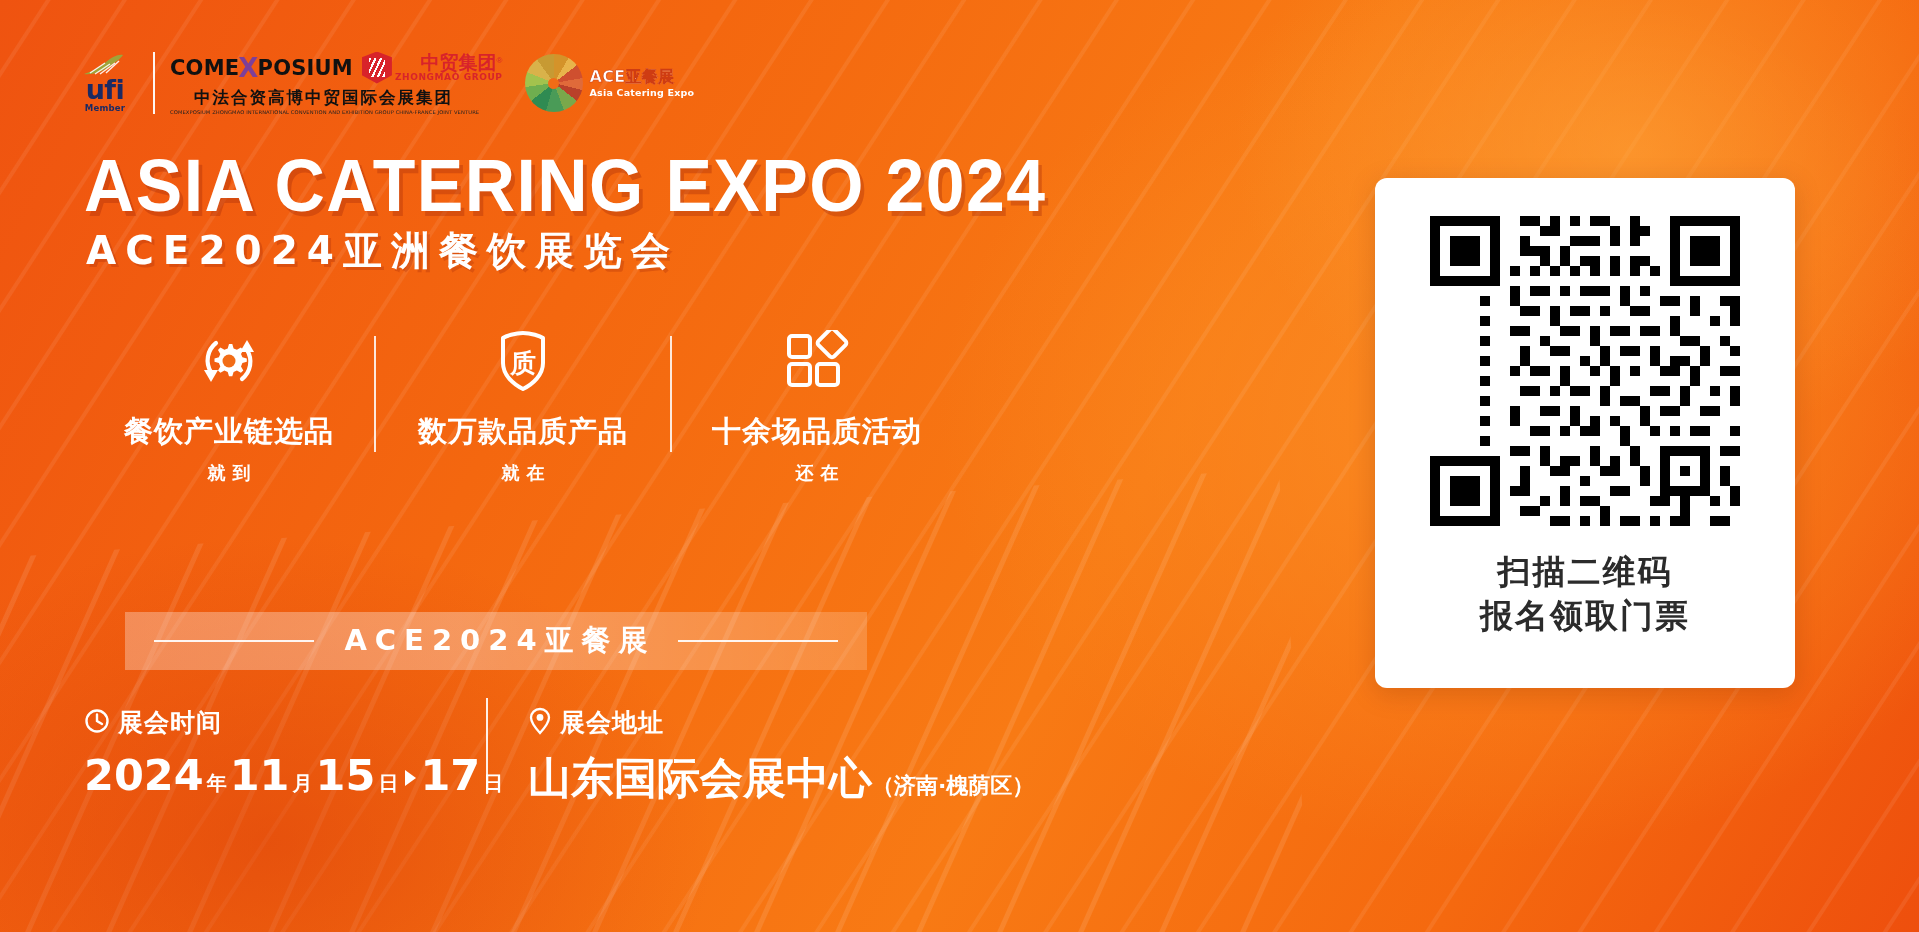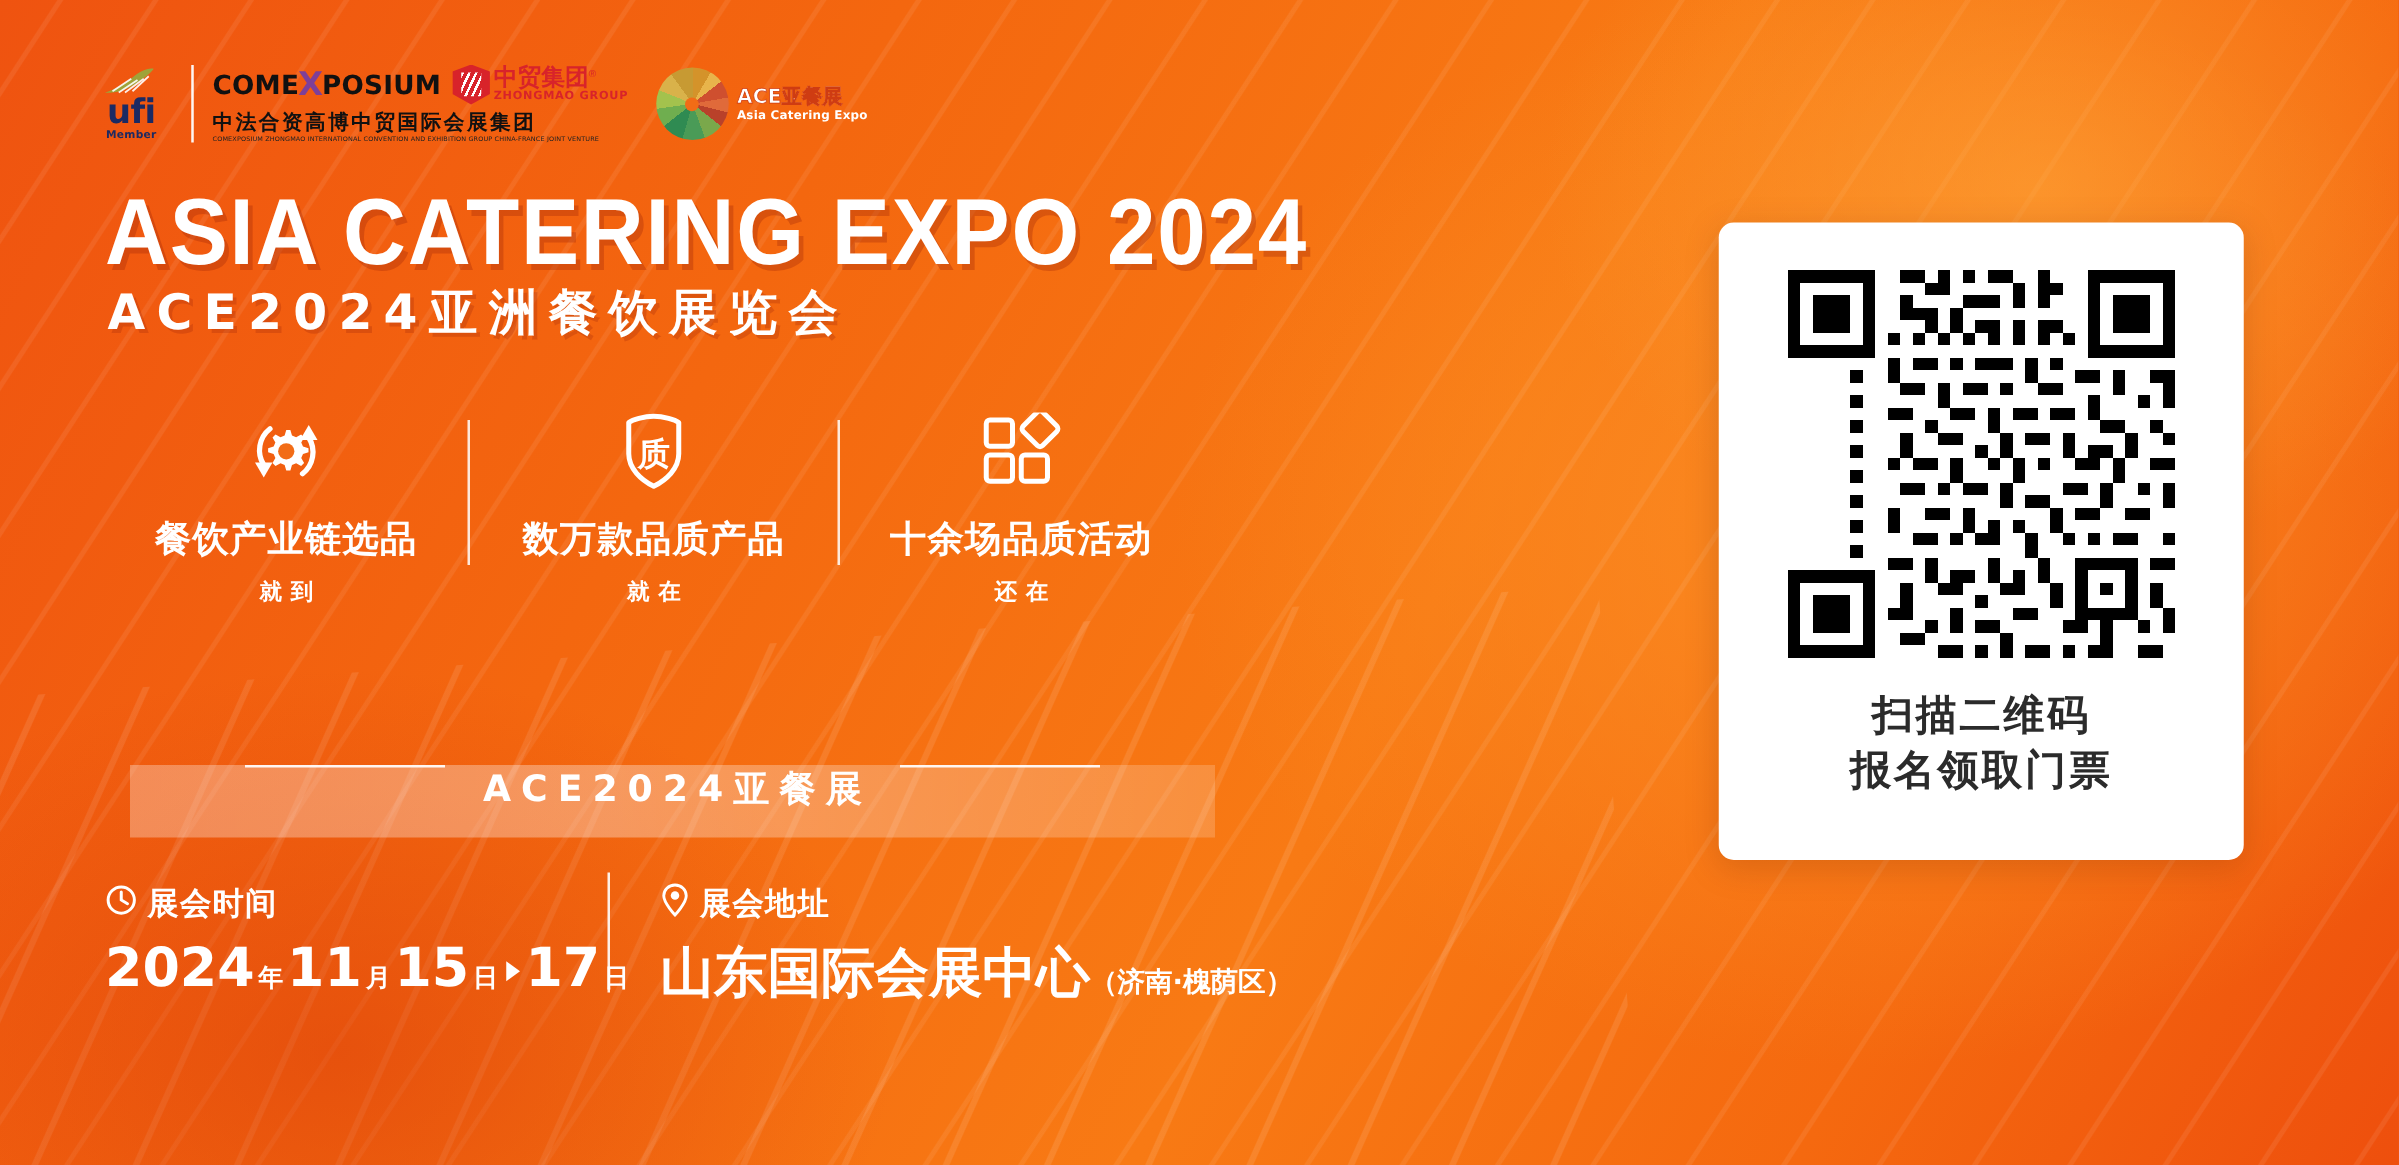--- a/index.html
+++ b/index.html
@@ -80,21 +80,21 @@
     width: 2px; height: 62px; background: #ffffff; margin: 0 15px; opacity: 0.95;
   }
   .cx-block { display: flex; flex-direction: column; justify-content: center; }
   .cx-row { display: flex; align-items: center; gap: 9px; }
   .cx-word {
     font-family: "DejaVu Sans", sans-serif;
     font-weight: bold; font-size: 21px; color: #111; letter-spacing: 0.2px;
     display: flex; align-items: center;
   }
   .cx-word .x { color: #7e3f98; font-size: 26px; margin: 0 -1px; }
-  .zm-mark { display: flex; align-items: center; gap: 3px; }
+  .zm-mark { display: flex; align-items: center; gap: 3px; text-align: right; }
   .zm-shape {
     width: 30px; height: 32px; background: #d8232a;
     clip-path: polygon(50% 0%, 100% 18%, 100% 74%, 50% 100%, 0% 74%, 0% 18%);
     position: relative;
   }
   .zm-shape::after {
     content: ""; position: absolute; left: 7px; top: 6px; width: 16px; height: 19px;
     background: repeating-linear-gradient(115deg,#fff 0 2px,transparent 2px 5px);
   }
   .zm-cn {
@@ -102,21 +102,21 @@
     font-size: 19px; font-weight: bold; color: #d8232a; line-height: 1;
   }
   .zm-en {
     font-family: "DejaVu Sans", sans-serif;
     font-size: 9px; font-weight: bold; color: #d8232a; letter-spacing: 0.6px; line-height: 1.1;
   }
   .zm-reg { font-size: 8px; color: #d8232a; vertical-align: super; }
   .cx-cn {
     font-family: "DejaVu Sans", sans-serif;
     font-size: 16.5px; font-weight: bold; color: #111; letter-spacing: 2px;
-    margin-top: 3px; white-space: nowrap;
+    margin-top: 3px; white-space: nowrap; margin-left: 24px;
   }
   .cx-cn-sub {
     font-family: "DejaVu Sans", sans-serif;
     font-size: 5.2px; color: #222; letter-spacing: 0.1px; white-space: nowrap;
     transform: scaleY(0.95);
   }
   .ace-logo { display: flex; align-items: center; gap: 7px; margin-left: 22px; }
   .ace-pin {
     width: 58px; height: 58px; border-radius: 50%;
     background: conic-gradient(
@@ -180,23 +180,23 @@
   .feat-sub {
     margin-top: 9px;
     font-family: "DejaVu Sans", sans-serif;
     font-size: 18px; color: #ffffff; letter-spacing: 7px; font-weight: bold;
     padding-left: 7px;
   }
   .feat-sep { width: 2px; height: 116px; background: rgba(255,255,255,0.85); margin-top: 6px; }
 
   
   .subbar {
-    position: absolute; left: 104px; top: 612px; width: 868px; height: 58px;
+    position: absolute; left: 125px; top: 612px; width: 742px; height: 58px;
     background: linear-gradient(90deg, rgba(255,255,255,0.30) 0%, rgba(255,255,255,0.33) 45%, rgba(255,255,255,0.18) 100%);
-    display: flex; justify-content: center; gap: 22px;
+    display: flex; align-items: center; justify-content: center; gap: 22px;
   }
   .subbar-line { width: 160px; height: 2px; background: rgba(255,255,255,0.92); }
   .subbar-txt {
     font-family: "DejaVu Sans", sans-serif;
     font-weight: bold; font-size: 29px; color: #ffffff; letter-spacing: 8px;
     padding-left: 8px; white-space: nowrap;
   }
 
   
   .info-row { position: absolute; left: 84px; top: 598px; }

